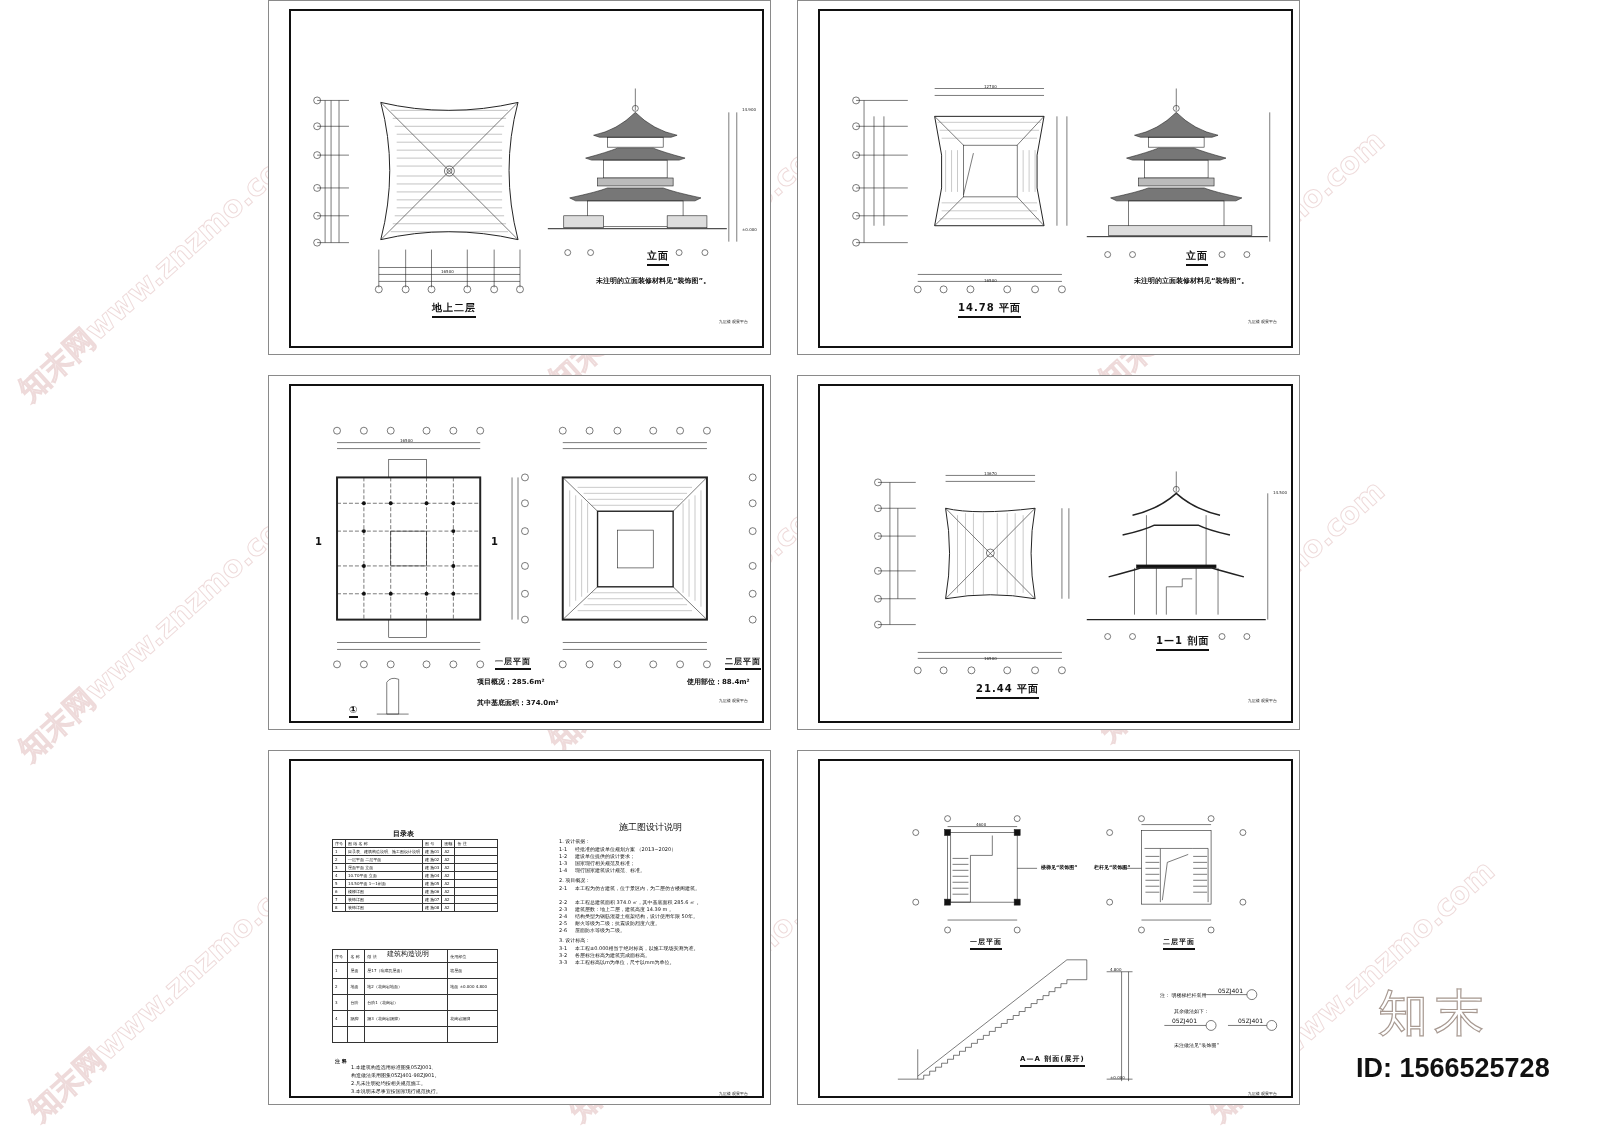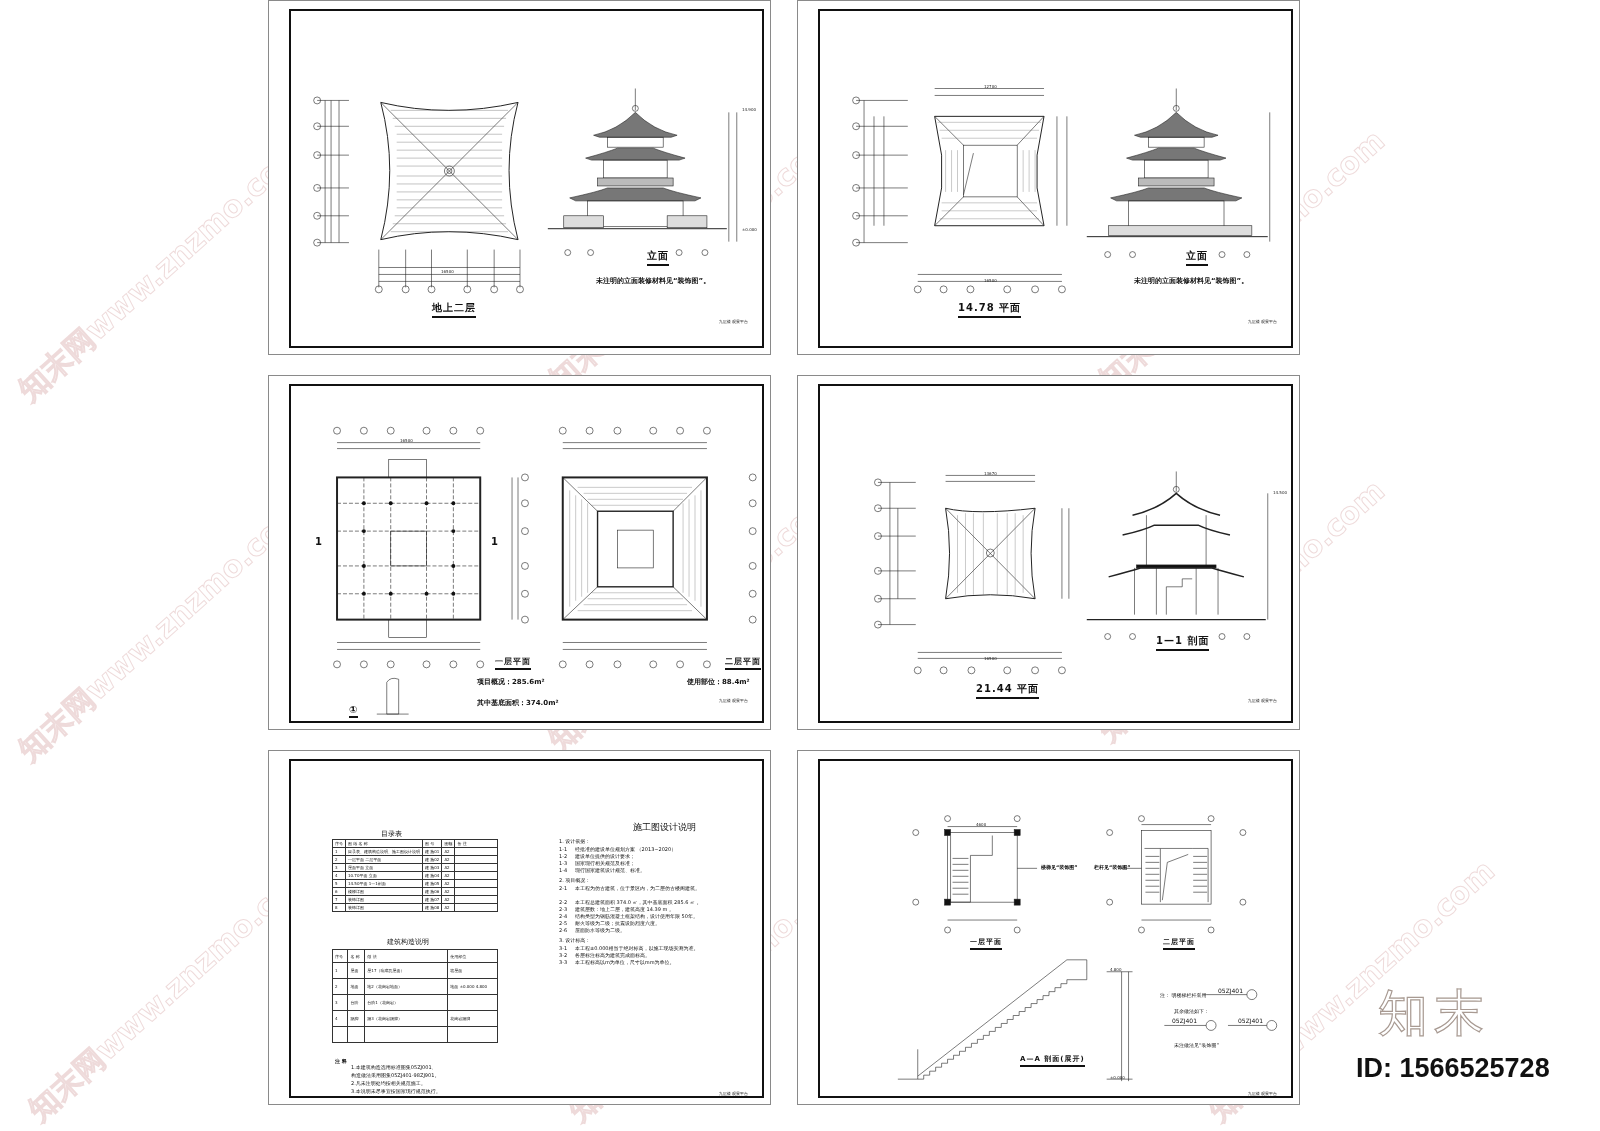--- a/index.html
+++ b/index.html
@@ -347,21 +347,21 @@
   <div class="tiny" style="left:186px;top:95px;">13670</div>
   <div class="tiny" style="left:186px;top:280px;">16500</div>
   <div class="tiny" style="left:475px;top:114px;">14.500</div>
   <div class="lbl ul" style="left:178px;top:306px;">21.44 平面</div>
   <div class="lbl ul" style="left:358px;top:258px;">1—1 剖面</div>
   <div class="tblock" style="right:22px;top:322px;">九层楼  观景平台</div>
 </div>
 
 <div class="sheet" style="left:268px;top:750px;">
   <div class="frame"></div>
-  <div class="note" style="left:112px;top:78px;font-weight:normal;">目录表</div>
+  <div class="note" style="left:124px;top:78px;font-weight:bold;">目录表</div>
   <table class="cad" style="left:63px;top:88px;width:166px;">
     <tbody>
         <tr>
       <td>序号</td>
       <td style="width:70px;">图 纸 名 称</td>
       <td>图 号</td>
       <td>图幅</td>
       <td style="width:40px;">备 注</td>
     </tr>
     <tr>
@@ -416,21 +416,21 @@
     <tr>
           <td>8</td>
           <td>装饰详图</td>
           <td>建 施08</td>
           <td>A2</td>
           <td></td>
         </tr>
   </tbody>
     </table>
 
-  <div class="note" style="left:118px;top:186px;font-weight:normal;font-family:Liberation Serif, serif;">建筑构造说明</div>
+  <div class="note" style="left:118px;top:198px;font-weight:normal;font-family:Liberation Serif, serif;">建筑构造说明</div>
   <table class="cad" style="left:63px;top:198px;width:166px;">
     <tbody>
         <tr>
       <td style="height:12px;">序号</td>
       <td>名 称</td>
       <td style="width:78px;">做 法</td>
       <td>使用部位</td>
     </tr>
     <tr>
           <td style="height:15px;">1</td>
@@ -464,21 +464,21 @@
         </tr>
   </tbody>
     </table>
 
   <div class="spec" style="left:66px;top:306px;font-weight:bold;">注 释</div>
   <div class="spec" style="left:82px;top:312px;">1.本建筑构造选用标准图集05ZJ001、</div>
   <div class="spec" style="left:82px;top:320px;">  构造做法采用图集05ZJ401-98ZJ901。</div>
   <div class="spec" style="left:82px;top:328px;">2.凡未注明处均按相关规范施工。</div>
   <div class="spec" style="left:82px;top:336px;">3.本说明未尽事宜按国家现行规范执行。</div>
 
-  <div class="note" style="left:364px;top:70px;font-size:9px;font-weight:normal;">施工图设计说明</div>
+  <div class="note" style="left:350px;top:70px;font-size:9px;font-weight:normal;">施工图设计说明</div>
   <div class="spec" style="left:290px;top:86px;">1. 设计依据：</div>
   <div class="spec" style="left:290px;top:94px;">1-1</div>
   <div class="spec" style="left:306px;top:94px;">经批准的建设单位规划方案 （2013~2020）</div>
   <div class="spec" style="left:290px;top:101px;">1-2</div>
   <div class="spec" style="left:306px;top:101px;">建设单位提供的设计要求；</div>
   <div class="spec" style="left:290px;top:108px;">1-3</div>
   <div class="spec" style="left:306px;top:108px;">国家现行相关规范及标准；</div>
   <div class="spec" style="left:290px;top:115px;">1-4</div>
   <div class="spec" style="left:306px;top:115px;">现行国家建筑设计规范、标准。</div>
 

